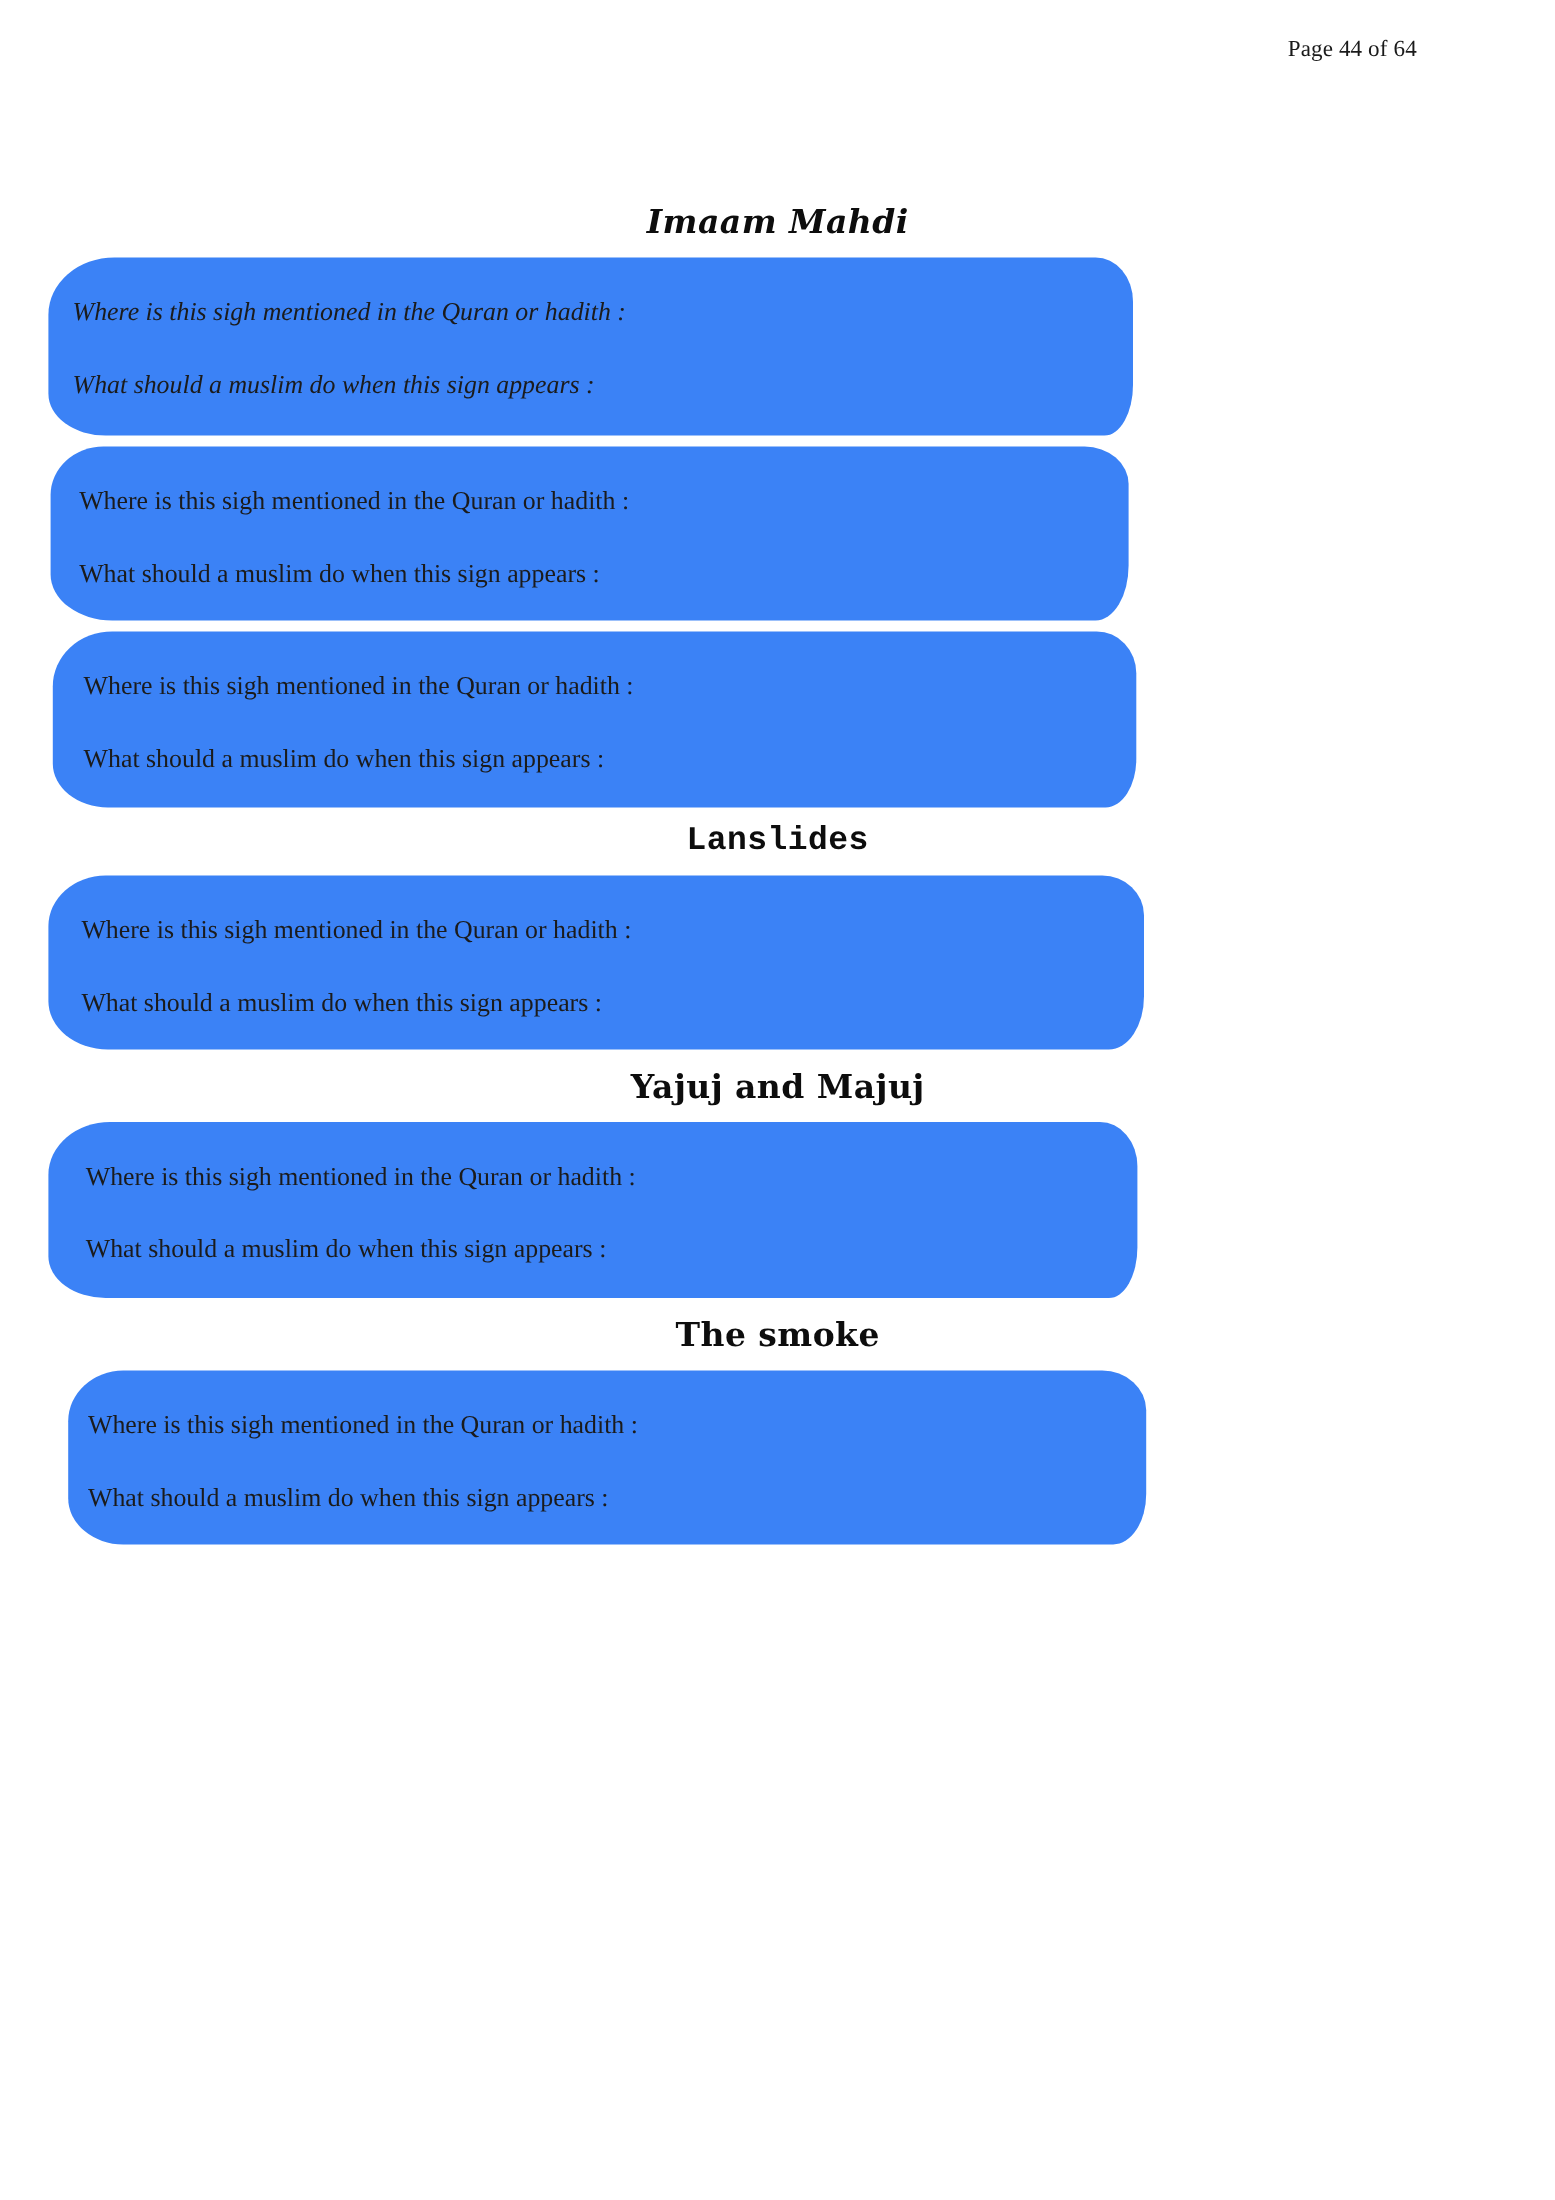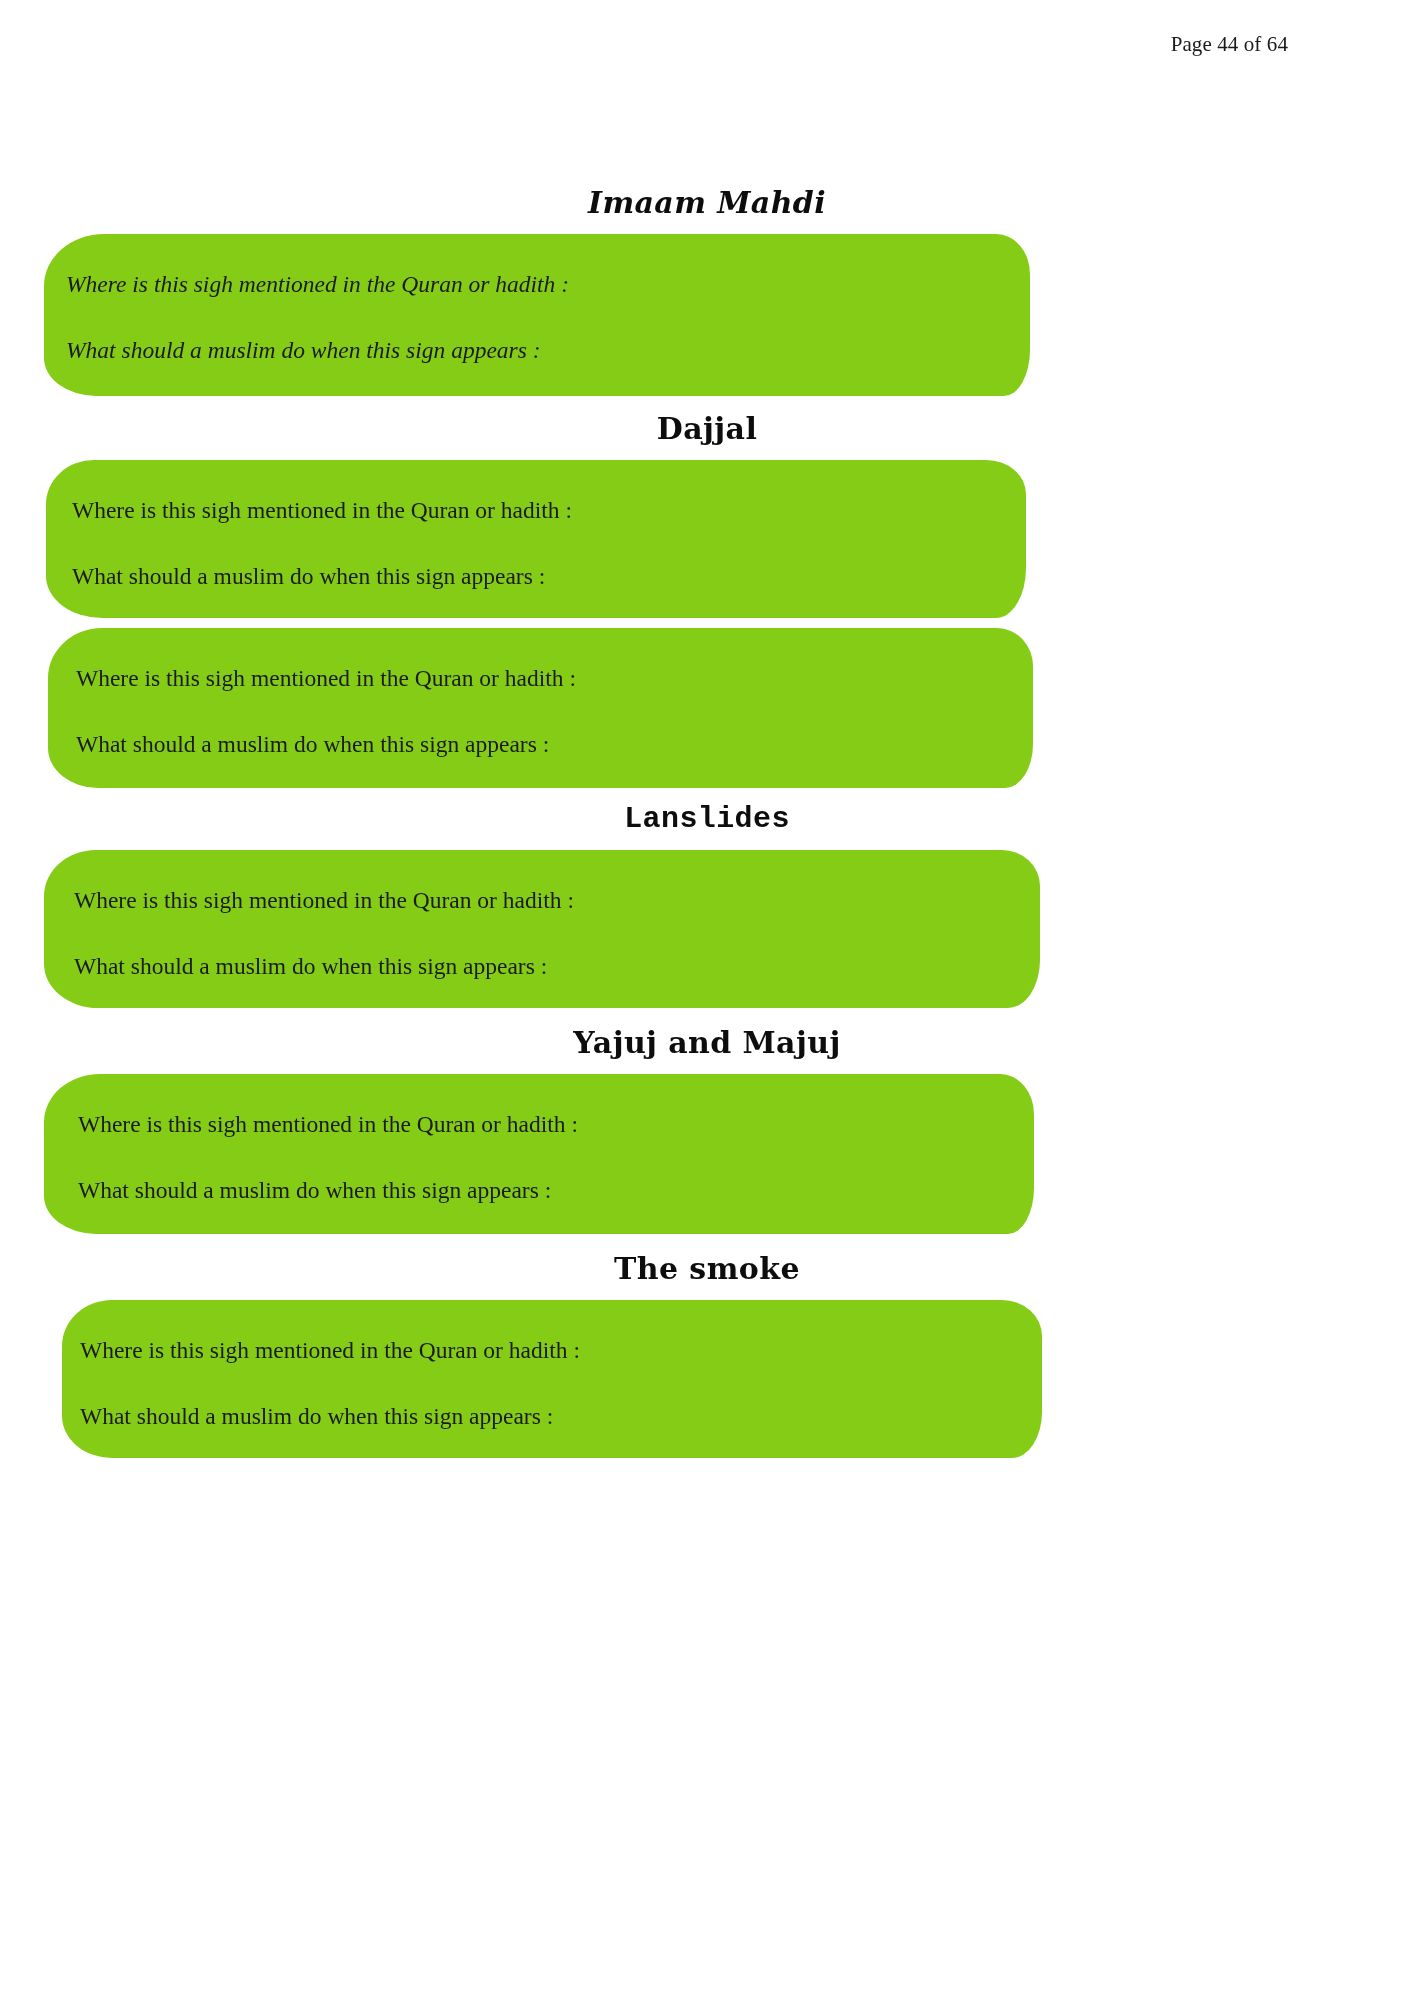--- a/index.html
+++ b/index.html
@@ -54,21 +54,21 @@
     font-weight: 700;
     color: #0d0d0d;
     letter-spacing: 0.4px;
     line-height: 1.0;
     padding-bottom: 16px;
   }
 
   
   .blob {
     position: relative;
-    background: #84cc16;
+    background: #3b82f6;
     color: #111111;
     box-sizing: border-box;
   }
 
   .blob-line {
     font-family: "Liberation Serif", "DejaVu Serif", serif;
     font-size: 23.5px;
     line-height: 1.2;
     color: #1b1b1b;
     white-space: nowrap;
@@ -160,21 +160,20 @@
 
     <div class="section sec-1">
       <div class="section-title">Imaam Mahdi</div>
       <div class="blob">
         <div class="blob-line l1">Where is this sigh mentioned in the Quran or hadith :</div>
         <div class="blob-line l2">What should a muslim do when this sign appears :</div>
       </div>
     </div>
 
     <div class="section sec-2">
-      <div class="section-title">Dajjal</div>
       <div class="blob">
         <div class="blob-line l1">Where is this sigh mentioned in the Quran or hadith :</div>
         <div class="blob-line l2">What should a muslim do when this sign appears :</div>
       </div>
     </div>
 
     <div class="section sec-3">
       <div class="blob">
         <div class="blob-line l1">Where is this sigh mentioned in the Quran or hadith :</div>
         <div class="blob-line l2">What should a muslim do when this sign appears :</div>

